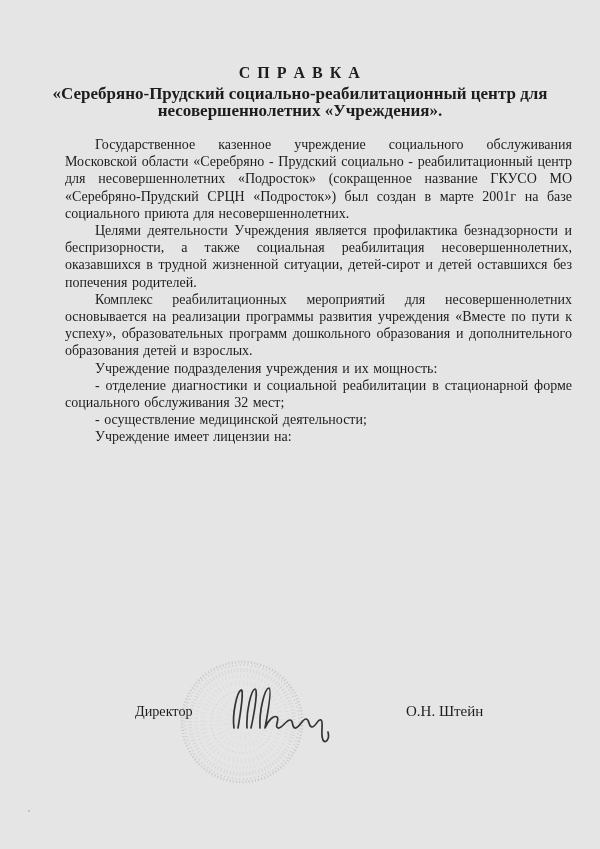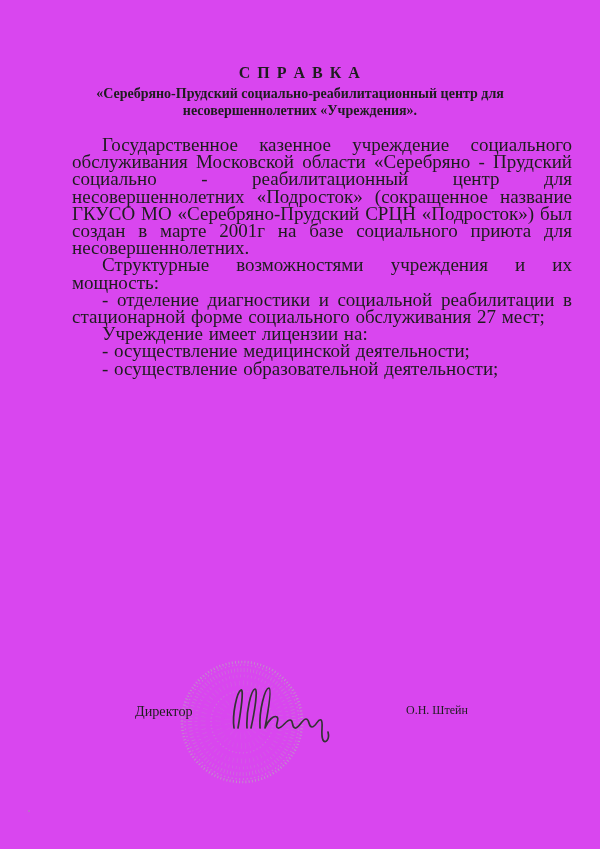--- a/index.html
+++ b/index.html
@@ -1,59 +1,58 @@
 <!DOCTYPE html>
 <html><head>
 <meta charset="utf-8">
 <style>
   * { margin: 0; padding: 0; box-sizing: border-box; }
   html, body { background: #ffffff; }
   .page {
     position: relative;
     width: 600px;
     height: 849px;
-    background: #d946ef;
+    background: #e5e5e5;
     font-family: "Liberation Serif", "DejaVu Serif", serif;
     color: #1d1d1d;
     overflow: hidden;
   }
   .title {
     position: absolute;
     top: 64px; left: 0; right: 0;
     text-align: center;
     font-size: 16px;
     font-weight: bold;
     letter-spacing: 1.5px;
   }
   .subtitle {
     position: absolute;
     top: 85px; left: 40px; right: 40px;
     text-align: center;
-    font-size: 14px;
+    font-size: 17px;
     font-weight: bold;
     line-height: 17.2px;
   }
   .doc-body {
     position: absolute;
     top: 136px; left: 65px; right: 28px;
-    font-size: 19px;
+    font-size: 14px;
     line-height: 17.2px;
     text-align: justify;
     word-spacing: 1px;
-    margin-left: 7px;
   }
   .doc-body p { text-indent: 30px; margin: 0; }
   .sign-area { position: absolute; left: 0; top: 1px; width: 520px; height: 849px; pointer-events: none; }
   .sign-role {
     position: absolute; left: 135px; top: 702px;
     font-size: 14.2px;
   }
   .sign-name {
     position: absolute; left: 406px; top: 702px;
-    font-size: 12px;
+    font-size: 15px;
   }
   .stamp-wrap { position: absolute; left: 179px; top: 658px; width: 126px; height: 126px; }
   .sig-wrap { position: absolute; left: 224px; top: 681px; width: 112px; height: 72px; }
   .speck {
     position: absolute; left: 28px; top: 810px;
     width: 2px; height: 2px; border-radius: 50%;
     background: #9a9a9a; opacity: .65;
   }
 </style>
 </head>
@@ -63,25 +62,26 @@
 
   <div class="title">С П Р А В К А</div>
 
   <div class="subtitle">
     <div>«Серебряно-Прудский социально-реабилитационный центр для</div>
     <div>несовершеннолетних «Учреждения».</div>
   </div>
 
   <div class="doc-body">
     <p>Государственное казенное учреждение социального обслуживания Московской области «Серебряно - Прудский социально - реабилитационный центр для несовершеннолетних «Подросток» (сокращенное название ГКУСО МО «Серебряно-Прудский СРЦН «Подросток») был создан в марте 2001г на базе социального приюта для несовершеннолетних.</p>
-    <p>Структурные возможностями учреждения и их мощность:</p>
-    <p>- отделение диагностики и социальной реабилитации в стационарной форме социального обслуживания 27 мест;</p>
+    <p>Целями деятельности Учреждения является профилактика безнадзорности и беспризорности, а также социальная реабилитация несовершеннолетних, оказавшихся в трудной жизненной ситуации, детей-сирот и детей оставшихся без попечения родителей.</p>
+    <p>Комплекс реабилитационных мероприятий для несовершеннолетних основывается на реализации программы развития учреждения «Вместе по пути к успеху», образовательных программ дошкольного образования и дополнительного образования детей и взрослых.</p>
+    <p>Учреждение подразделения учреждения и их мощность:</p>
+    <p>- отделение диагностики и социальной реабилитации в стационарной форме социального обслуживания 32 мест;</p>
+    <p>- осуществление медицинской деятельности;</p>
     <p>Учреждение имеет лицензии на:</p>
-    <p>- осуществление медицинской деятельности;</p>
-    <p>- осуществление образовательной деятельности;</p>
   </div>
 
   <div class="sign-area">
 
     <div class="stamp-wrap">
       <svg width="126" height="126" viewBox="0 0 126 126" aria-hidden="true">
         <g fill="none" stroke="#b3b3b3">
           <circle cx="63" cy="63" r="60" stroke-width="2.6" stroke-dasharray="1 2.2" opacity="0.62"></circle>
           <circle cx="63" cy="63" r="57" stroke-width="1.4" stroke-dasharray="1 2.8" opacity="0.55"></circle>
           <circle cx="63" cy="63" r="52" stroke-width="4" stroke-dasharray="0.8 2.4" opacity="0.35"></circle>

